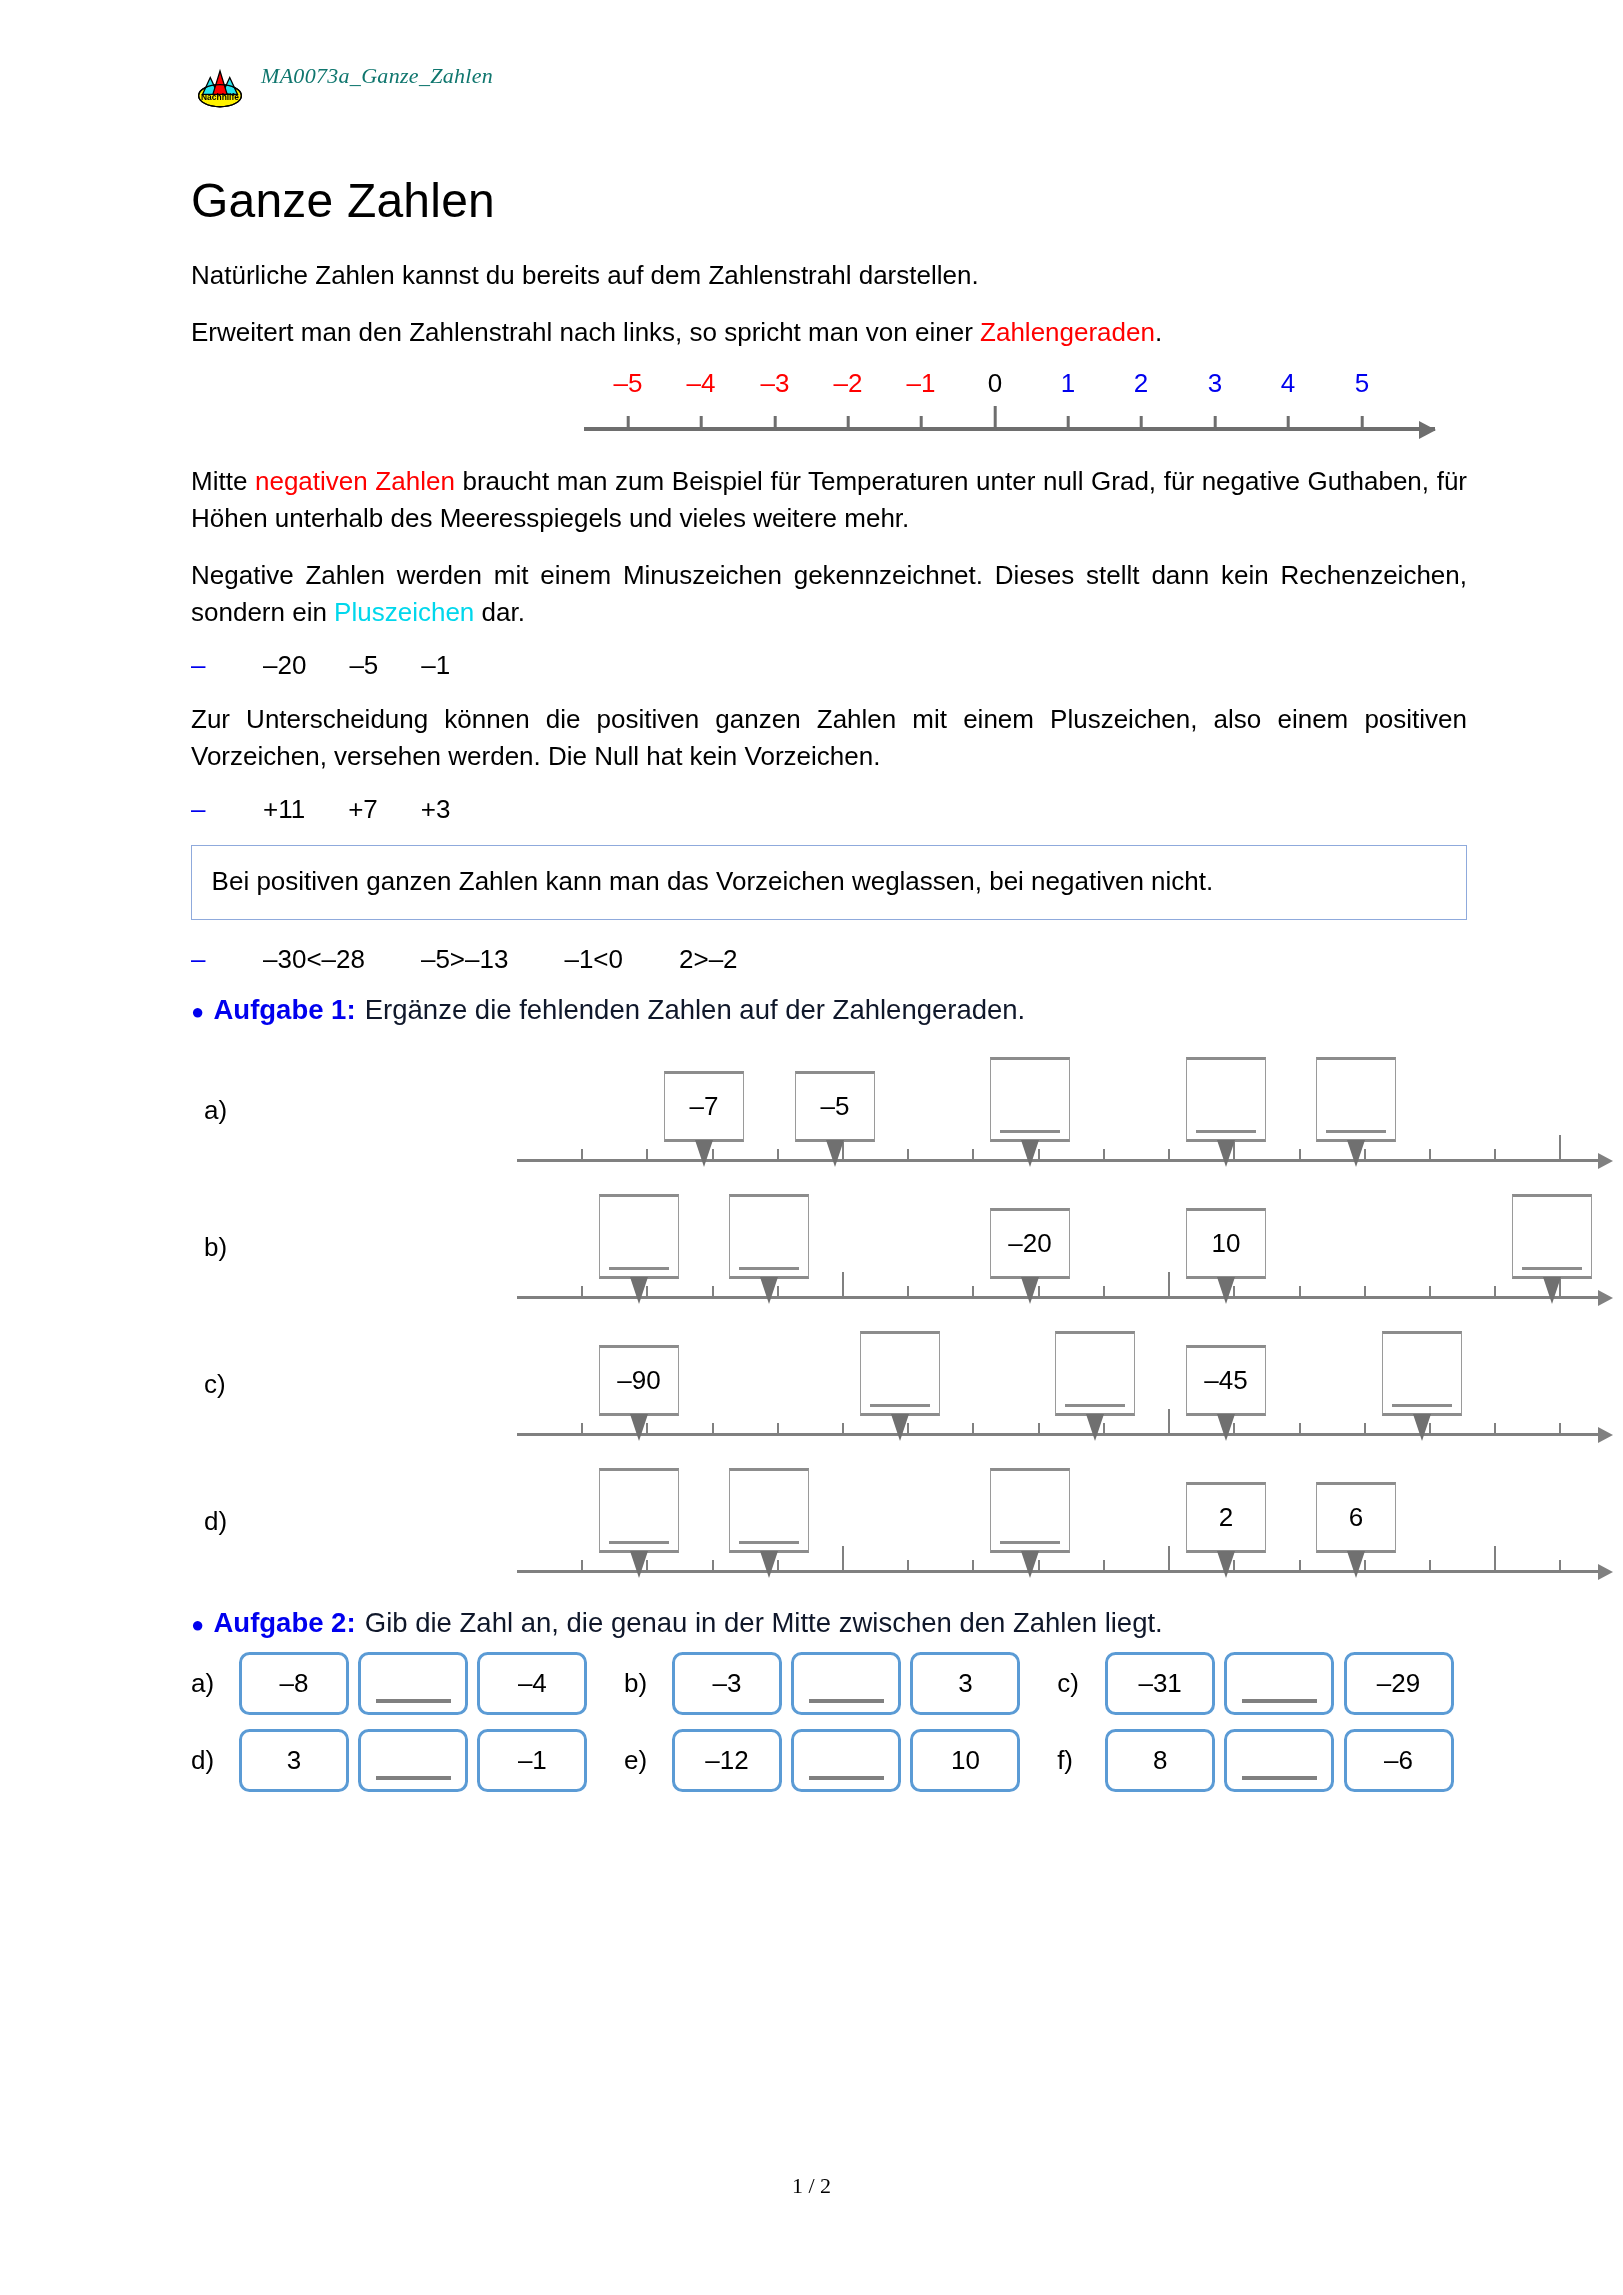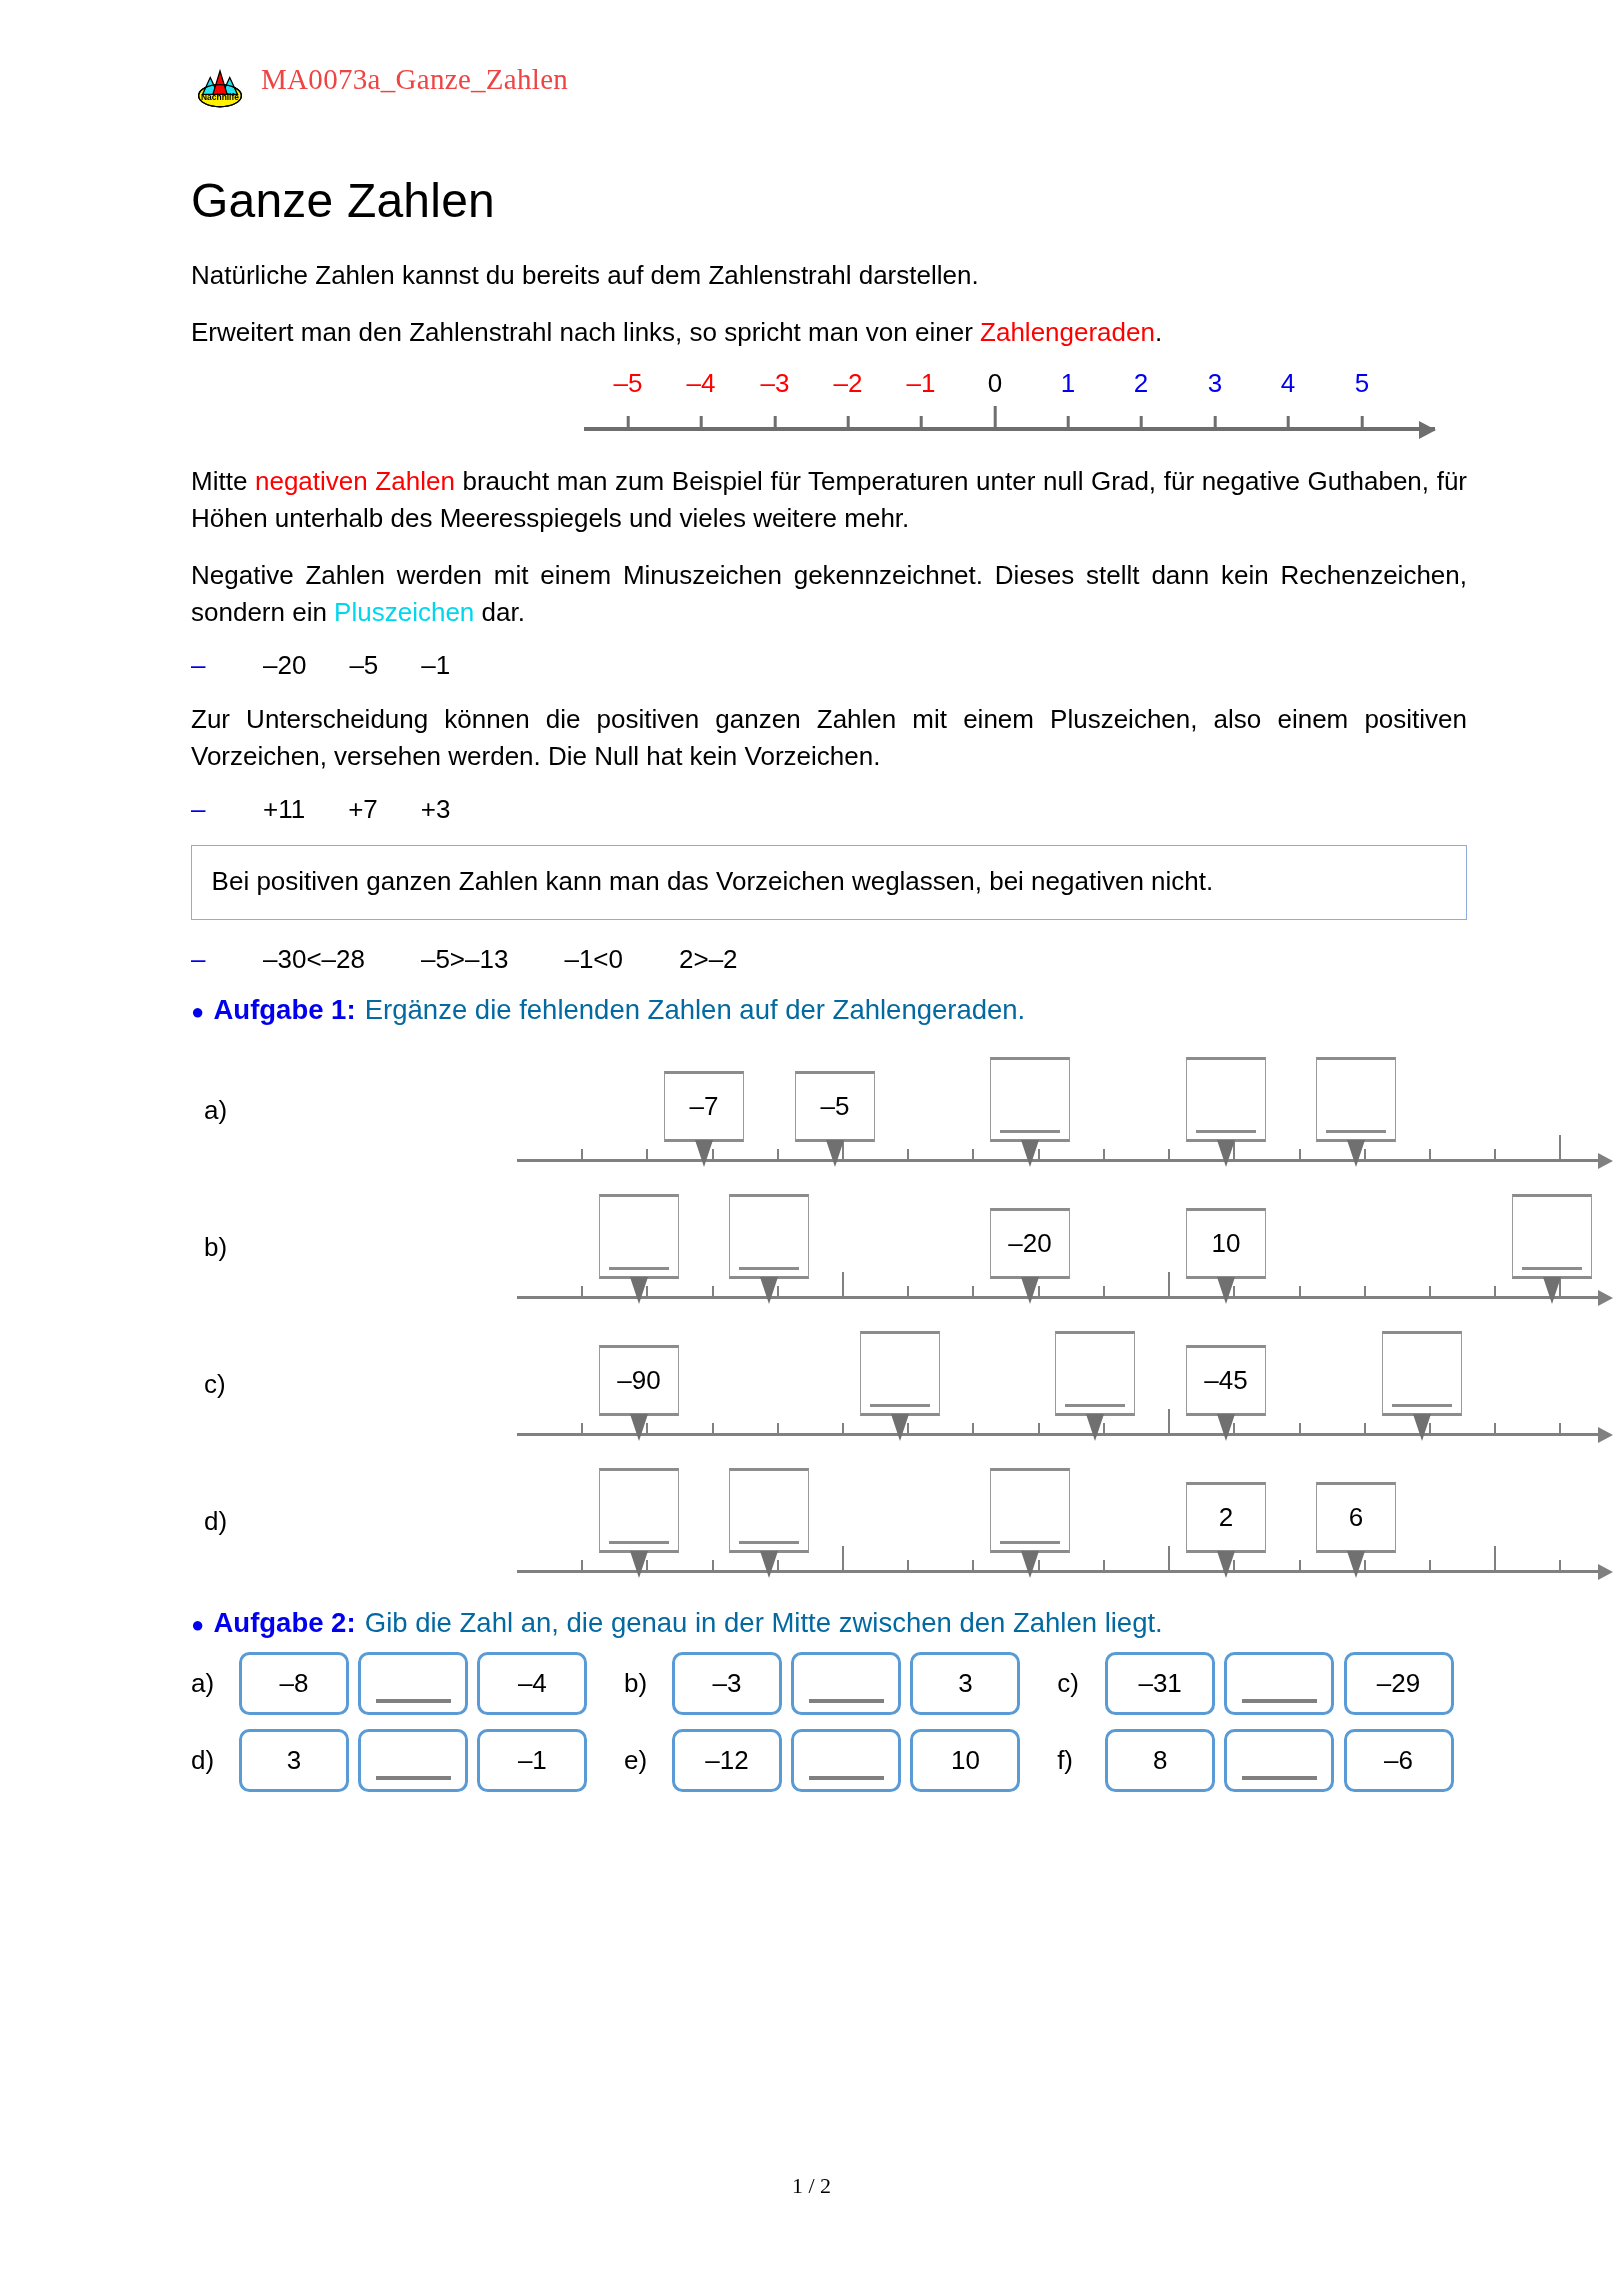--- a/index.html
+++ b/index.html
@@ -14,23 +14,24 @@
 
   
   .header{
     position:absolute;left:196px;top:63px;
     display:flex;align-items:flex-start;gap:17px;
   }
   .logo{width:48px;height:46px;position:relative;}
   .logo svg{display:block;}
   .header-title{
     font-family:"Liberation Serif", serif;
-    font-size:29px;
+    font-style:italic;
+    font-size:22px;
     letter-spacing:0.3px;
-    color:#ef4444;
+    color:#0f766e;
     white-space:nowrap;
   }
 
   
   .content{position:absolute;left:191px;top:173px;width:1276px;}
 
   h1.doc-title{
     font-size:48px;
     font-weight:normal;
     margin:0 0 29px 0;
@@ -100,21 +101,21 @@
   }
 
   
   .task-head{
     font-size:27.5px;
     margin:19.6px 0 13px 0;
     display:flex;align-items:baseline;gap:9.2px;
   }
   .task-bullet{color:#0000EE;font-size:22px;line-height:1;}
   .task-label{color:#0000EE;font-weight:bold;}
-  .task-text{color:#0369a1;}
+  .task-text{color:#0f172a;}
 
   
   .nl-block{position:relative;margin-top:6.5px;}
   .nl-row{position:relative;height:137px;}
   .nl-letter{
     position:absolute;left:13px;bottom:50px;
     font-size:26px;
   }
   .nl-lane{
     position:absolute;left:0;right:0;bottom:0;height:137px;

